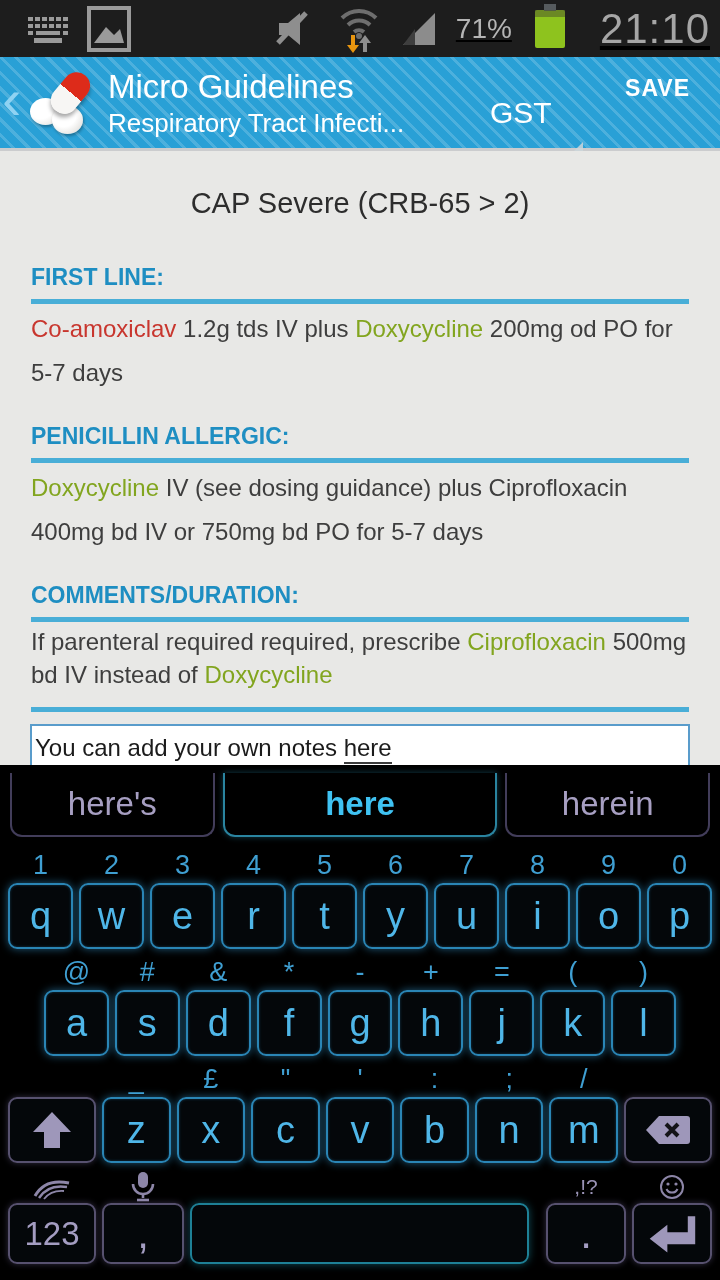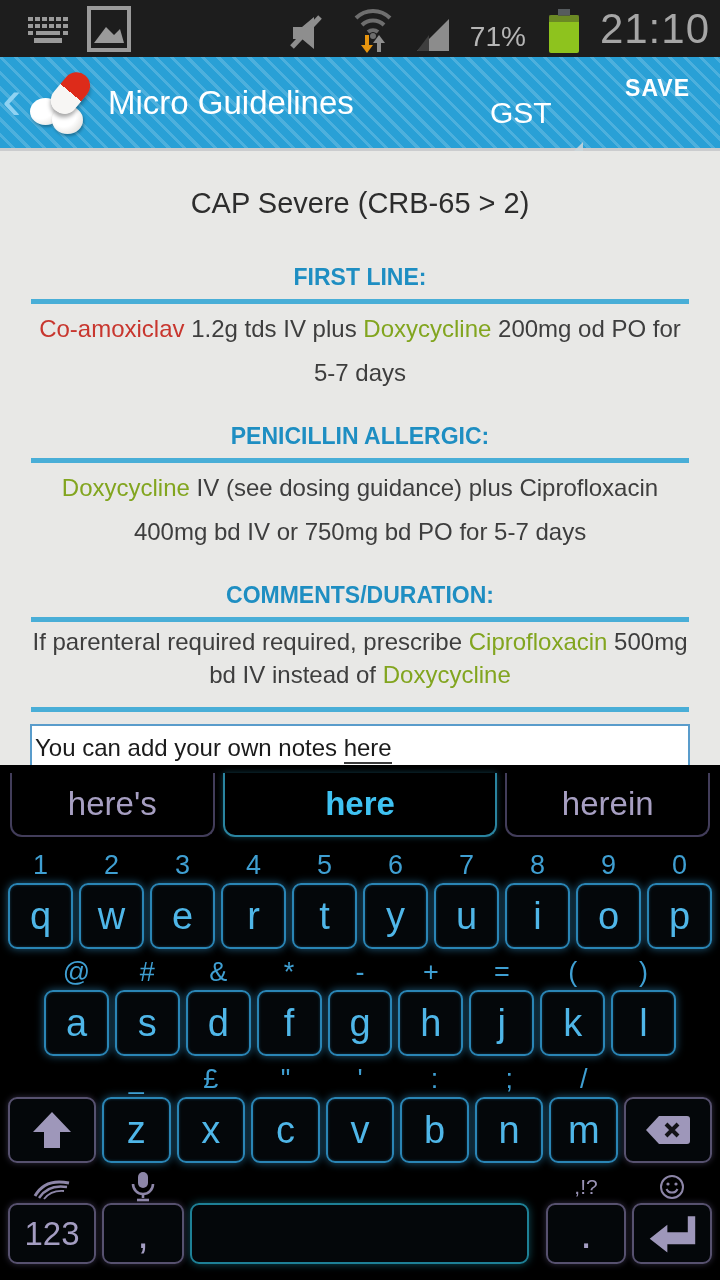--- a/index.html
+++ b/index.html
@@ -3,26 +3,26 @@
 <meta charset="utf-8">
 <style>
   * { margin:0; padding:0; box-sizing:border-box; }
   html,body { background:#000; }
   body { font-family:"Liberation Sans", sans-serif; }
   .screen { position:relative; width:720px; height:1280px; margin:0 auto; background:#e8e8e6; overflow:hidden; }
 
   
   .statusbar { height:57px; background:#1d1d1d; display:flex; align-items:center; padding:0 10px; }
   .sb-left { display:flex; align-items:center; gap:14px; margin-left:14px; }
-  .sb-right { display:flex; align-items:flex-end; gap:19px; margin-left:auto; }
+  .sb-right { display:flex; align-items:center; gap:19px; margin-left:auto;text-decoration:underline; }
   .sb-pct { color:#b5b5b5; font-size:28px; }
   .battery { position:relative; width:30px; height:38px; background:#8ec31e; border-radius:2px; margin-left:4px; }
   .battery::before { content:""; position:absolute; top:-6px; left:9px; width:12px; height:7px; background:#565b5e; }
   .battery::after { content:""; position:absolute; top:0; left:0; right:0; height:7px; background:#4e5a2a; opacity:.55; }
-  .sb-time { color:#a6a6a6; font-size:42px; letter-spacing:1px; margin-left:2px; }
+  .sb-time { color:#a6a6a6; font-size:42px; letter-spacing:1px; margin-left:16px; }
 
   
   .appbar { height:91px; background:#29a0d6;
     background-image:repeating-linear-gradient(45deg, rgba(255,255,255,0) 0 8px, rgba(255,255,255,.17) 8px 11px);
     display:flex; align-items:center; position:relative; }
   .back { color:#8fd2f2; font-size:58px; line-height:50px; margin:0 0 8px 2px; width:22px; }
   .pill-icon { position:relative; width:64px; height:66px; margin:0 16px 0 4px; }
   .capsule { position:absolute; top:0; right:8px; width:27px; height:46px; border-radius:14px;
     background:linear-gradient(180deg,#dd2b1a 0 49%,#f7f6f4 49% 100%); transform:rotate(40deg);
     box-shadow:2px 3px 4px rgba(0,0,0,.35); }
@@ -35,21 +35,21 @@
   .app-subtitle { font-size:26px; line-height:30px; margin-top:2px; }
   .spinner { position:absolute; left:490px; top:39px; width:100px; height:56px; color:#fff; font-size:30px; }
   .spinner .tri { position:absolute; left:70px; top:46px; width:0; height:0;
     border-left:23px solid transparent; border-bottom:23px solid #cdd6da; opacity:.85; }
   .save { position:absolute; right:30px; top:18px; color:#fff; font-size:23px; font-weight:bold; letter-spacing:1px; }
   .hairline { height:3px; background:#cbccce; }
 
   
   .content { position:relative; height:614px; background:#e8e8e6; }
   .page-title { padding-top:36px; text-align:center; font-size:29px; color:#2d2d2d; }
-  .sections { margin-top:44px; padding:0 31px;text-align:center; }
+  .sections { margin-top:44px; padding:0 31px; }
   .sec-heading { font-size:23px; font-weight:bold; color:#1e8ec2; }
   .sec-divider { height:5px; background:#49aed7; margin:8px 0 3px; }
   .sec-para { font-size:24px; color:#3e3e3e; line-height:1.83; margin-bottom:28px; }
   .section:nth-child(3) .sec-para { line-height:1.38; margin-bottom:0; }
   .sec-divider.bottom { margin-top:16px; }
   .drug-red { color:#c8362e; }
   .drug-green { color:#82a51f; }
 
   .notes { margin:12px 30px 0; background:#ffffff; border:2px solid #599ccb; height:72px;
     padding:8px 4px 0 3px; font-size:24px; color:#1b1b1b; }
@@ -149,20 +149,21 @@
 
   <div class="appbar">
     <div class="back">‹</div>
     <div class="pill-icon">
       <div class="pill1"></div>
         <div class="pill2"></div>
         <div class="capsule"></div>
     </div>
     <div class="titles">
       <div class="app-title">Micro Guidelines</div>
+      <div class="app-subtitle">Respiratory Tract Infecti...</div>
     </div>
     <div class="spinner">
       <span>GST</span>
       <span class="tri"></span>
     </div>
     <div class="save">SAVE</div>
   </div>
   <div class="hairline"></div>
 
   <div class="content">

